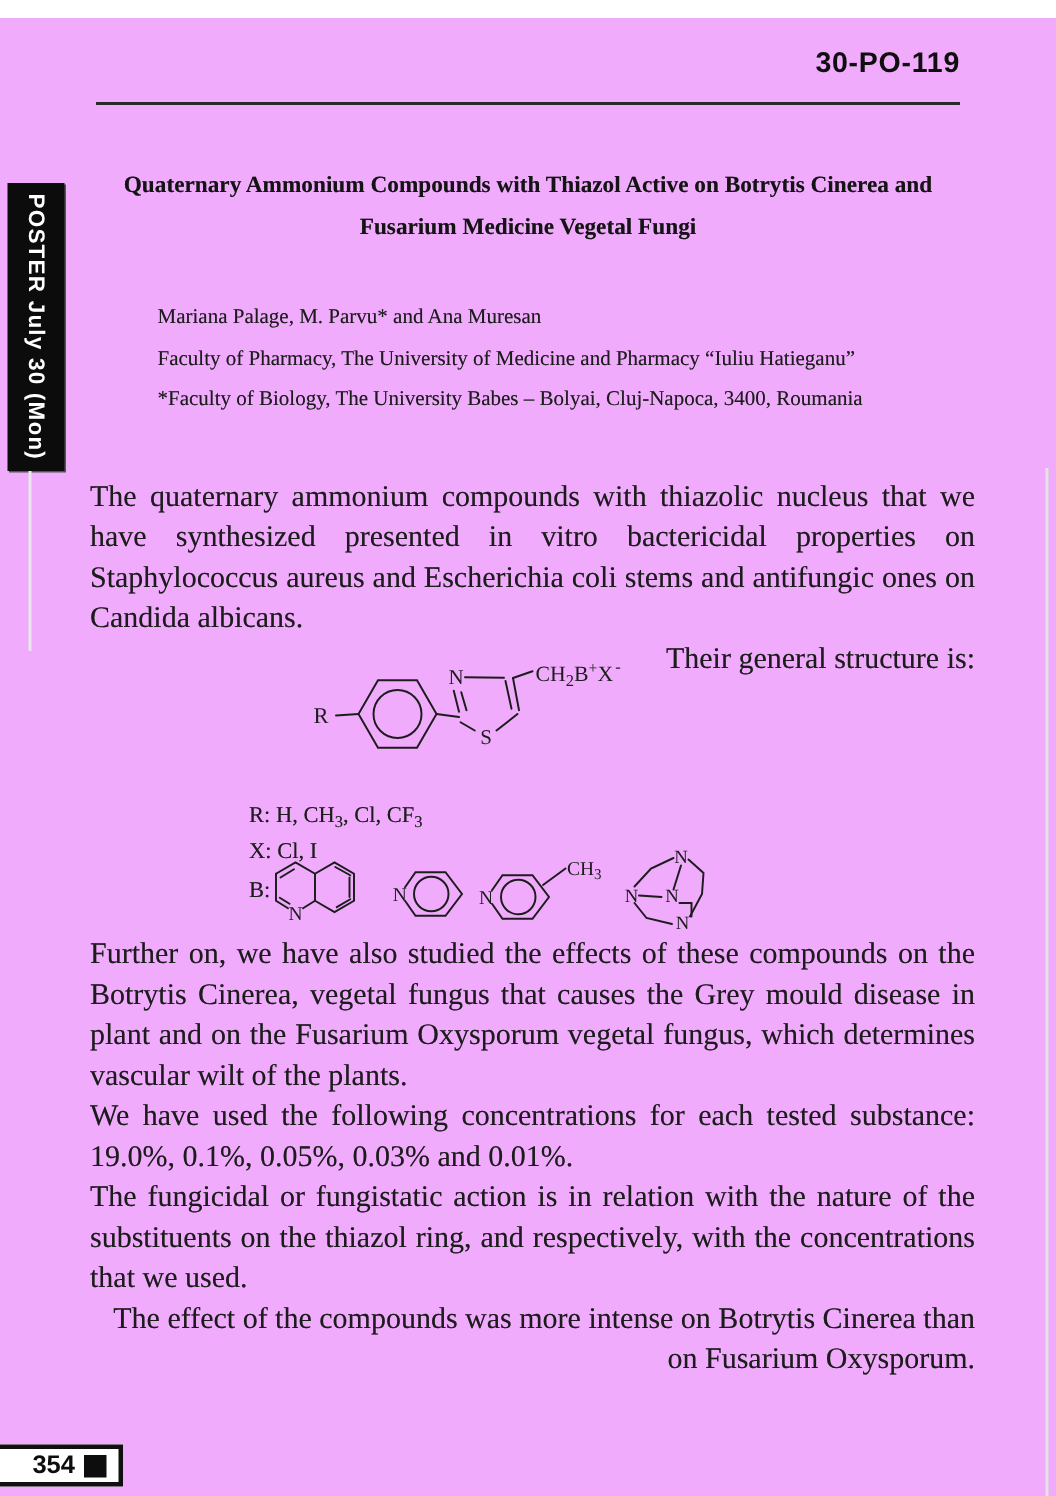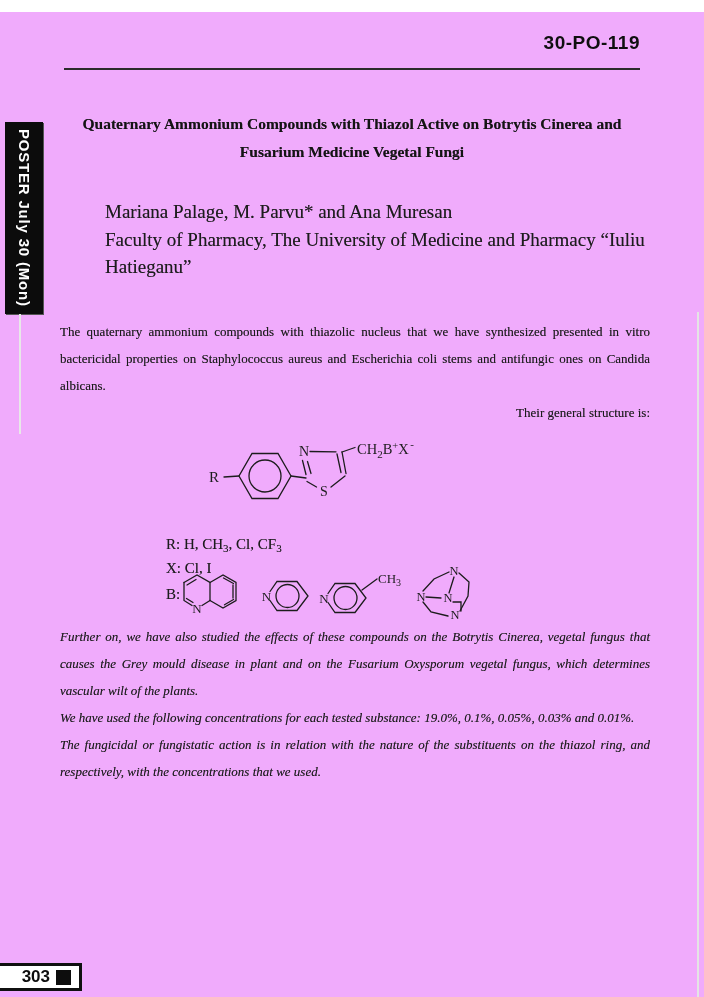--- a/index.html
+++ b/index.html
@@ -24,27 +24,27 @@
     writing-mode:vertical-rl; white-space:nowrap; color:#fff;
     font-family:"Liberation Sans", sans-serif; font-weight:bold;
     font-size:15px; letter-spacing:0.8px;
   }
   
   .title {
     position:absolute; top:98px; left:52px; width:600px; margin:0;
     font-size:15.5px; font-weight:bold; text-align:center; line-height:28px; color:#141414;
   }
   .title span { display:block; }
-  .authors { position:absolute; top:186px; left:105px; font-size:19px; line-height:27.5px; }
+  .authors { position:absolute; top:186px; left:105px; font-size:14px; line-height:27.5px; }
   .authors p { margin:0; }
   
-  .bodytext { position:absolute; left:60px; width:590px; font-size:13px; line-height:27px; text-align:justify; }
+  .bodytext { position:absolute; left:60px; width:590px; font-size:20px; line-height:27px; text-align:justify; }
   .bodytext p { margin:0; }
   .body1 { top:306px; }
-  .body2 { top:611px;font-style:italic; }
+  .body2 { top:611px; }
   .nojust { text-align:right; }
   .fuzz { text-shadow:0 0 0.4px rgba(25,25,25,0.5); }
   
   .r-line { position:absolute; left:166px; top:524px; font-size:15px; }
   .x-line { position:absolute; left:166px; top:548px; font-size:15px;text-align:center; }
   .b-label { position:absolute; left:166px; top:574px; font-size:15px; }
   .chemsub { font-size:11px; vertical-align:-3px; }
   
   svg { position:absolute; overflow:visible; }
   .svg-main { left:203px; top:423px; }
@@ -80,20 +80,21 @@
   </div>
 
   <h1 class="title fuzz">
     <span>Quaternary Ammonium Compounds with Thiazol Active on Botrytis Cinerea and</span>
     <span>Fusarium Medicine Vegetal Fungi</span>
   </h1>
 
   <div class="authors fuzz">
     <p>Mariana Palage, M. Parvu* and Ana Muresan</p>
     <p>Faculty of Pharmacy, The University of Medicine and Pharmacy “Iuliu Hatieganu”</p>
+    <p>*Faculty of Biology, The University Babes – Bolyai, Cluj-Napoca, 3400, Roumania</p>
   </div>
 
   <div class="bodytext body1 fuzz">
     <p>The quaternary ammonium compounds with thiazolic nucleus that we have synthesized presented in vitro bactericidal properties on Staphylococcus aureus and Escherichia coli stems and antifungic ones on Candida albicans.</p>
     <p class="nojust">Their general structure is:</p>
   </div>
 
   <svg class="svg-main" width="240" height="85" viewBox="0 0 240 85">
     <text x="6" y="47" font-size="15">R</text>
     <line class="bond" x1="21" y1="42" x2="36" y2="41"></line>
@@ -155,24 +156,25 @@
     <text x="39" y="14" font-size="12.5" text-anchor="middle">N</text>
     <text x="6" y="40" font-size="12.5" text-anchor="middle">N</text>
     <text x="33" y="40.5" font-size="12.5" text-anchor="middle">N</text>
     <text x="40" y="58" font-size="12.5" text-anchor="middle">N</text>
   </svg>
 
   <div class="bodytext body2 fuzz">
     <p>Further on, we have also studied the effects of these compounds on the Botrytis Cinerea, vegetal fungus that causes the Grey mould disease in plant and on the Fusarium Oxysporum vegetal fungus, which determines vascular wilt of the plants.</p>
     <p>We have used the following concentrations for each tested substance: 19.0%, 0.1%, 0.05%, 0.03% and 0.01%.</p>
     <p>The fungicidal or fungistatic action is in relation with the nature of the substituents on the thiazol ring, and respectively, with the concentrations that we used.</p>
+    <p class="nojust">The effect of the compounds was more intense on Botrytis Cinerea than on Fusarium Oxysporum.</p>
   </div>
 
   <div class="pagenum-box">
-    <span>303</span>
+    <span>354</span>
     <span class="pagenum-square"></span>
   </div>
 
   <div class="scan-line-bottom"></div>
   <div class="scan-line-right"></div>
   <div class="scan-line-left"></div>
 
 </div>
 
 </body></html>

